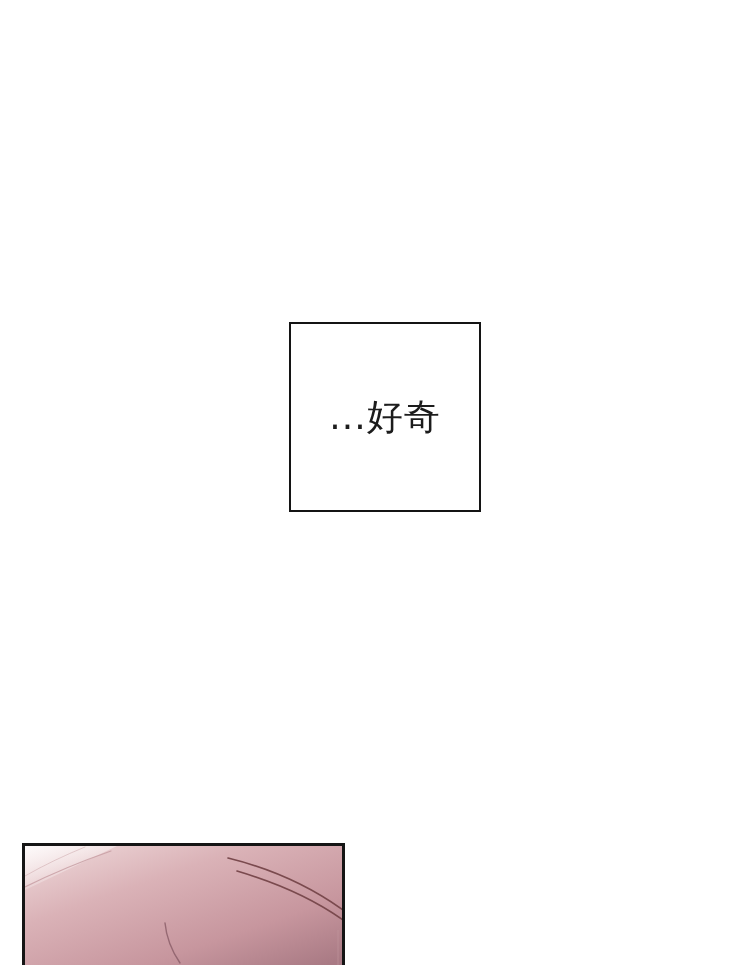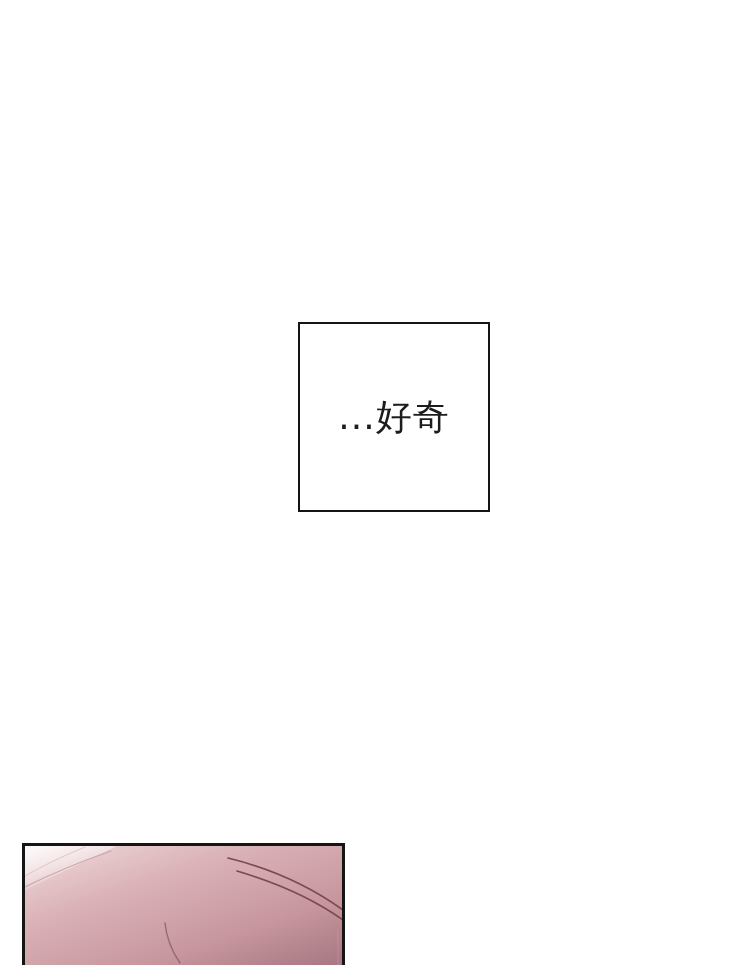--- a/index.html
+++ b/index.html
@@ -9,21 +9,21 @@
   }
   .page {
     position: relative;
     width: 740px;
     height: 965px;
     overflow: hidden;
     background: #ffffff;
   }
   .caption-box {
     position: absolute;
-    left: 298px;
+    left: 289px;
     top: 322px;
     width: 188px;
     height: 186px;
     border: 2px solid #141414;
     background: #ffffff;
     display: flex;
     align-items: center;
     justify-content: center;
     box-sizing: content-box;
   }

